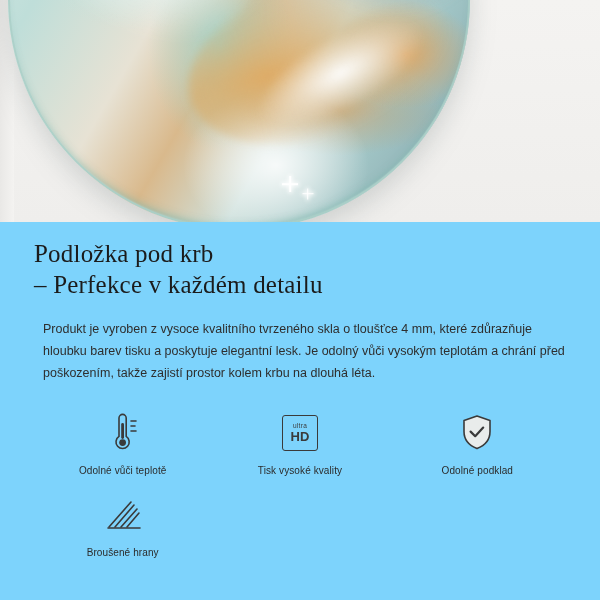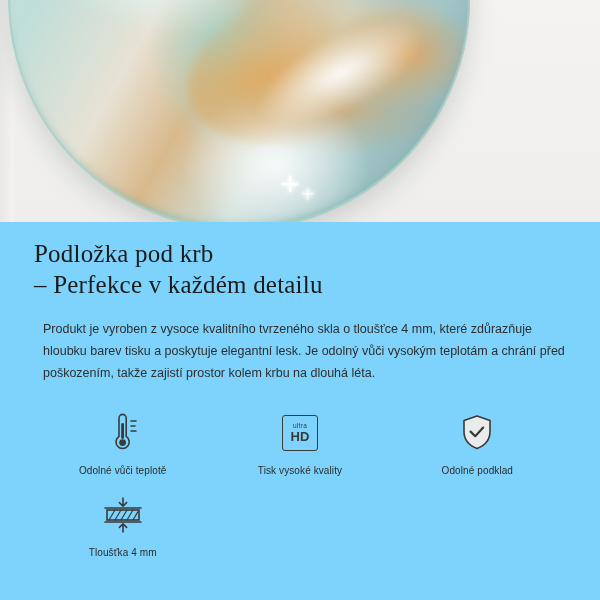--- a/index.html
+++ b/index.html
@@ -286,29 +286,29 @@
         <div class="feature-icon">
           <svg width="40" height="44" viewBox="0 0 40 44" fill="none">
             <path d="M20 5l13 4.6v11c0 8.4-5.6 14.2-13 17-7.4-2.8-13-8.6-13-17v-11L20 5z" fill="#e9eceb" stroke="#3a3a3a" stroke-width="1.6" stroke-linejoin="round"></path>
             <path d="M13.6 20.6l4.6 4.6 8-8.6" stroke="#3a3a3a" stroke-width="2.2" stroke-linecap="round" stroke-linejoin="round"></path>
           </svg>
         </div>
         <div class="feature-label">Odolné podklad</div>
       </div>
 
 
-
       <div class="feature">
         <div class="feature-icon">
-          <svg width="48" height="40" viewBox="0 0 48 40" fill="none" stroke="#3a3a3a" stroke-width="1.6" stroke-linecap="round">
-            <path d="M24 3v7M20.4 7.6L24 11.2l3.6-3.6"></path>
-            <path d="M24 37v-7M20.4 32.4L24 28.8l3.6 3.6"></path>
-            <rect x="8" y="15" width="32" height="10" stroke="#3a3a3a" stroke-width="1.6" fill="none"></rect>
-            <path d="M10 25l6-10M16 25l6-10M22 25l6-10M28 25l6-10M34 25l5-8.4" stroke-width="1.2"></path>
-            <path d="M6 13h36M6 27h36" stroke-width="1.6"></path>
+          <svg width="44" height="40" viewBox="0 0 44 40" fill="none" stroke="#3a3a3a" stroke-width="1.6" stroke-linecap="round">
+            <path d="M8 32L30 7"></path>
+            <path d="M14 32L33 10"></path>
+            <path d="M20 32L36 14"></path>
+            <path d="M26 32L38 18"></path>
+            <path d="M7 33h32"></path>
           </svg>
         </div>
-        <div class="feature-label">Tloušťka 4 mm</div>
+        <div class="feature-label">Broušené hrany</div>
       </div>
+
 
     </div>
   </div>
 </div>
 
 </body></html>

